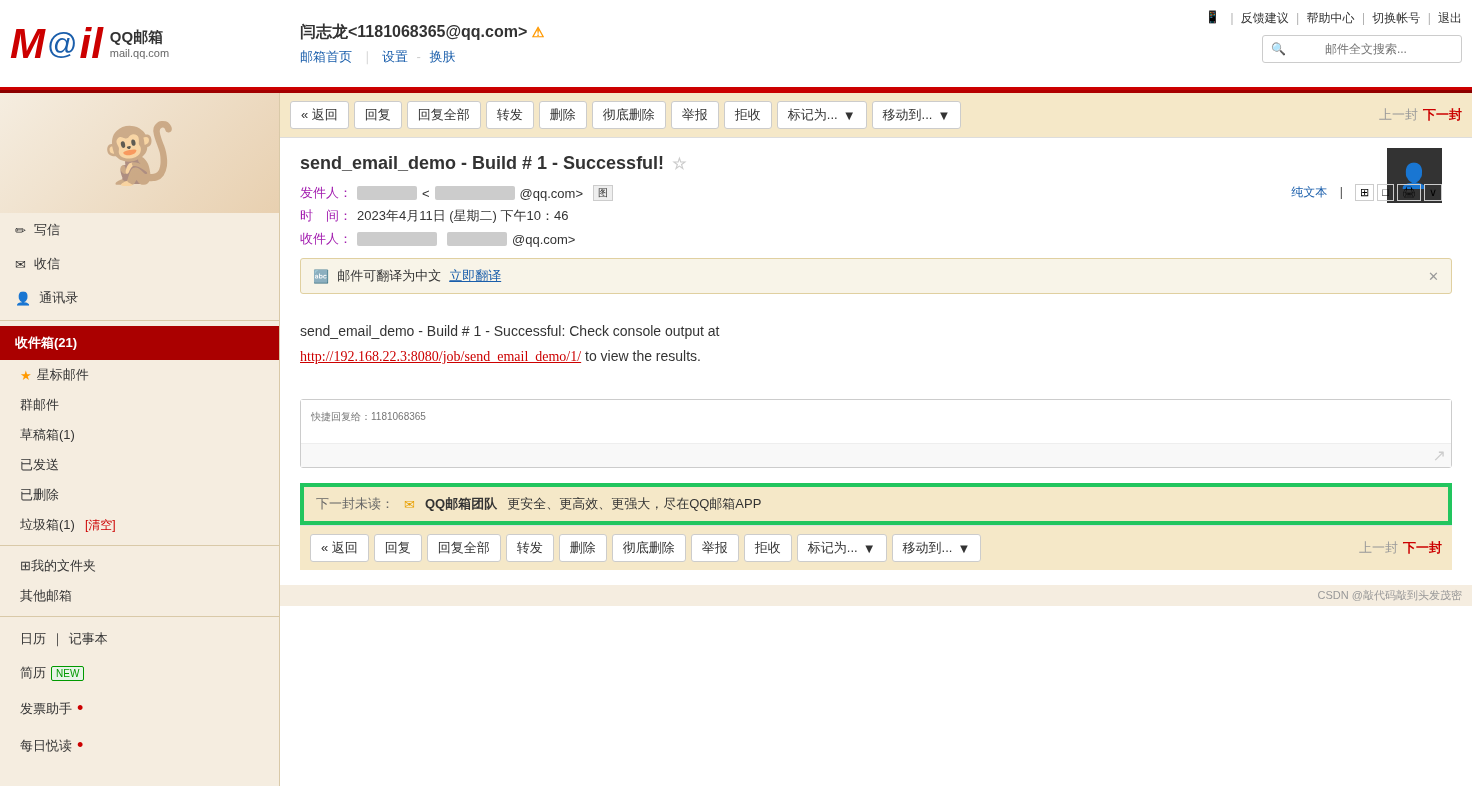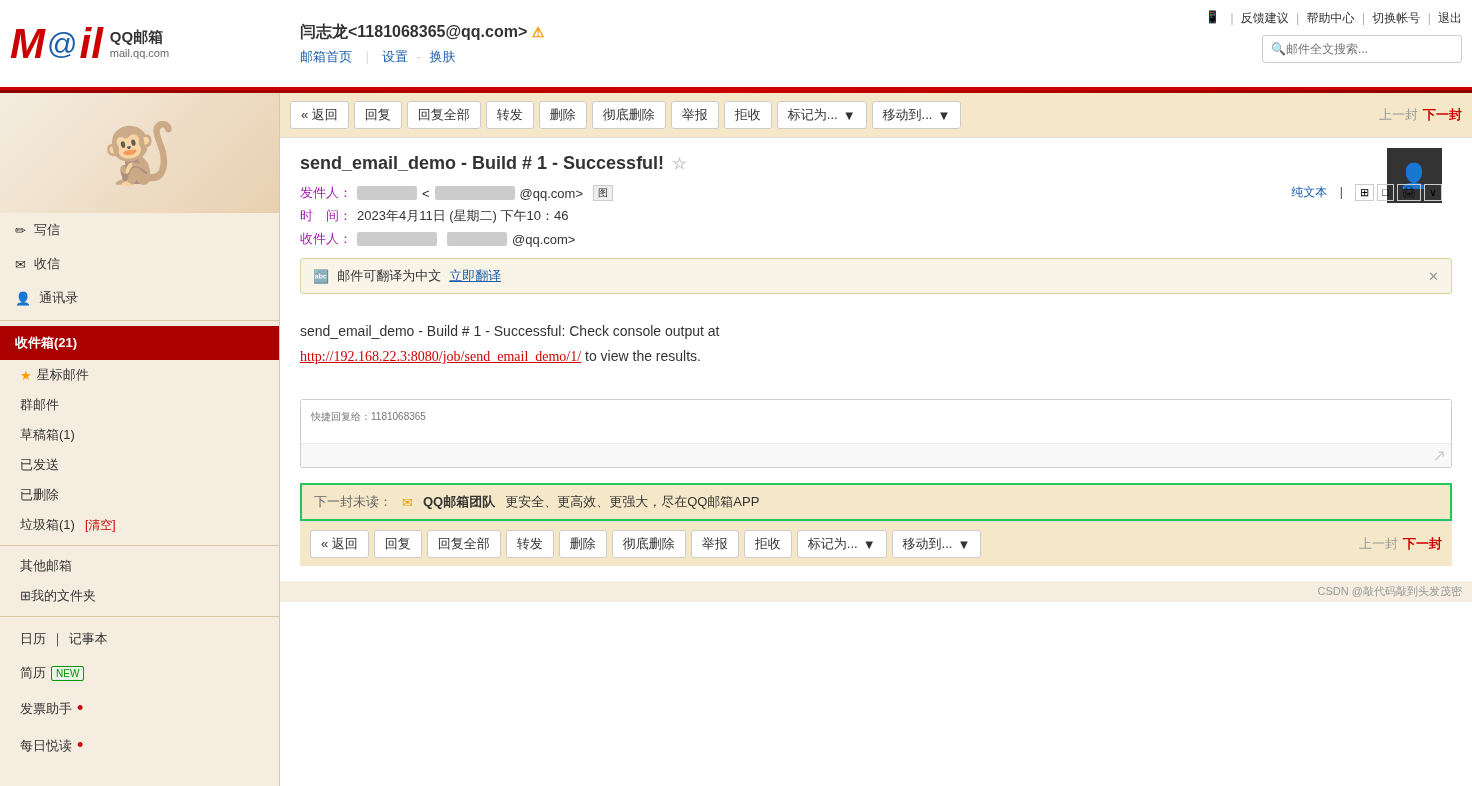--- a/index.html
+++ b/index.html
@@ -11,21 +11,21 @@
     .user-info { flex: 1; padding-left: 20px; }
     .user-name { font-size: 16px; color: #333; font-weight: bold; }
     .user-links { margin-top: 5px; }
     .user-links a { color: #1a5eab; text-decoration: none; font-size: 13px; }
     .user-links span { color: #ccc; margin: 0 5px; }
     .header-right { position: absolute; top: 10px; right: 10px; display: flex; flex-direction: column; align-items: flex-end; gap: 8px; }
     .top-nav { display: flex; gap: 0; font-size: 12px; }
     .top-nav span { color: #999; margin: 0 3px; }
     .top-nav a { color: #333; text-decoration: none; }
     .search-box { display: flex; align-items: center; border: 1px solid #ccc; background: #fff; border-radius: 3px; width: 200px; height: 28px; padding: 0 8px; }
-    .search-box input { border: none; outline: none; font-size: 12px; color: #0f766e; width: 160px; background: transparent; }
+    .search-box input { border: none; outline: none; font-size: 12px; color: #0f766e; width: 160px; background: transparent; text-align: center; }
     .search-icon-char { color: #999; font-size: 12px; }
 
     
     .main-layout { display: flex; height: 693px; }
 
     
     .sidebar { width: 280px; background: #f5ede0; border-right: 1px solid #d9c9a8; overflow-y: auto; flex-shrink: 0; }
     .sidebar-item { padding: 8px 15px; display: flex; align-items: center; gap: 8px; cursor: pointer; font-size: 13px; color: #333; }
     .sidebar-item.active { background: #a00; color: #fff; font-weight: bold; }
     .sidebar-divider { height: 1px; background: #d9c9a8; margin: 5px 0; }
@@ -60,21 +60,21 @@
 
     
     .email-body { padding: 15px 0; font-size: 14px; color: #333; line-height: 1.8; }
     .email-body a { color: #c00; font-family: Liberation Serif, serif; }
 
     
     .reply-area { margin: 15px 0; border: 1px solid #ccc; border-radius: 3px; }
     .reply-input { width: 100%; padding: 10px; font-size: 10px; color: #999; border: none; outline: none; resize: none; height: 40px; font-family: inherit; }
 
     
-    .promo-bar { background: #f5e8c8; border: 2px solid #22c55e; padding: 8px 12px; display: flex; align-items: center; gap: 10px; font-size: 13px; }
+    .promo-bar { background: #f5e8c8; border: 4px solid #22c55e; padding: 8px 12px; display: flex; align-items: center; gap: 10px; font-size: 13px; }
     .promo-bar .next-label { color: #666; }
     .promo-bar .mail-icon { color: #e8a000; }
     .promo-bar .sender { font-weight: bold; color: #333; }
     .promo-bar .subject { color: #333; }
 
     
     .bottom-toolbar { background: #f5e8c8; border-top: 1px solid #ddd; padding: 8px 10px; display: flex; align-items: center; gap: 5px; flex-wrap: wrap; }
 
     
     .footer { text-align: right; font-size: 11px; color: #999; padding: 3px 10px; background: #f5ede0; }
@@ -185,24 +185,24 @@
       <span>已删除</span>
     </div>
     <div class="sidebar-sub">
       <span>垃圾箱(1)</span>
       <span class="clear-link">[清空]</span>
     </div>
 
     <div class="sidebar-divider"></div>
 
     <div class="sidebar-sub">
+      <span>⊞我的文件夹</span>
+    </div>
+    <div class="sidebar-sub">
       <span>其他邮箱</span>
-    </div>
-    <div class="sidebar-sub">
-      <span>⊞我的文件夹</span>
     </div>
 
     <div class="sidebar-divider"></div>
 
     <div class="sidebar-extra">
       <span>日历</span>
       <span> ｜ </span>
       <span>记事本</span>
     </div>
     <div class="sidebar-extra">

